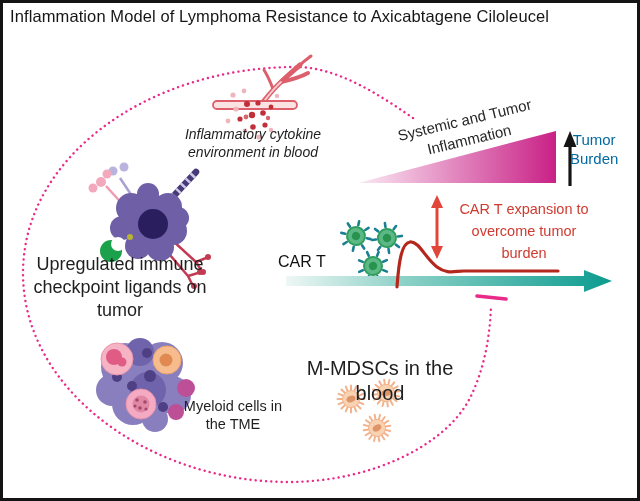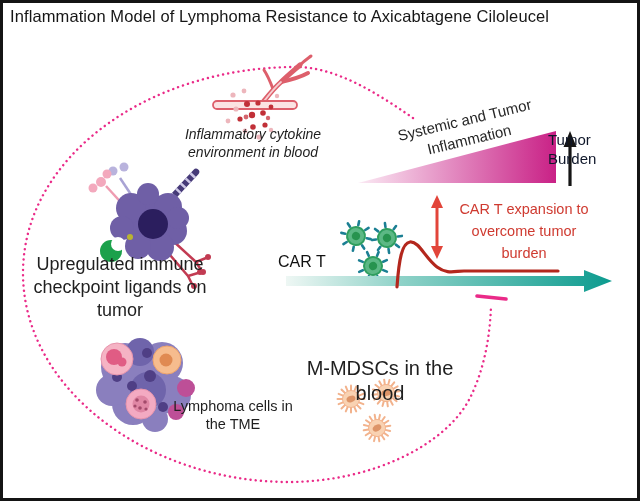--- a/index.html
+++ b/index.html
@@ -1,30 +1,30 @@
 <!DOCTYPE html>
 <html style="--cycle-magenta: #ea2a88; --wedge-light: #fbeaf4; --wedge-deep: #c92186; --timeline-teal: #0c9b8f; --expansion-red: #e2453a; --expansion-text-red: #cf3a30; --kinetics-curve-red: #b3271d; --cart-cell-green: #3aa763; --mdsc-peach: #f6c9a6; --text-dark: #1a1a1a;"><head>
 <meta charset="utf-8">
 <style>
   html,body{margin:0;padding:0;background:#fff;}
   .frame{
     position:relative;width:640px;height:501px;background:#fff;overflow:hidden;
     box-shadow:inset 0 0 0 3px #141414;
     font-family:"Liberation Sans",sans-serif;
   }
-  .lbl{position:absolute;white-space:pre-line;color:#1f1f1f;line-height:1.27;}
+  .lbl{position:absolute;white-space:pre-line;color:#1f1f1f;line-height:1.27;text-align:center;}
   .center{text-align:center;}
   #title{left:10px;top:6px;font-size:16.5px;color:#161616;letter-spacing:.1px;}
   #cytokine-label{left:158px;top:126px;width:190px;font-size:14px;font-style:italic;}
   #checkpoint-label{left:20px;top:253px;width:200px;font-size:18px;}
   #myeloid-label{left:170px;top:397px;width:126px;font-size:14.5px;}
   #mdsc-label{left:300px;top:356px;width:160px;font-size:20px;}
   #systemic-label{left:378px;top:110px;width:178px;font-size:15px;line-height:1.35;
     transform:rotate(-13.5deg);color:#262626;}
-  #tumor-burden-label{left:548px;top:131px;font-size:15px;line-height:1.25;color:#0f172a;}
+  #tumor-burden-label{left:570px;top:131px;font-size:15px;line-height:1.25;color:#0369a1;}
   #cart-expansion-label{left:448px;top:199px;width:152px;font-size:14.5px;line-height:1.5;
     color:var(--expansion-text-red,#cf3a30);}
   #cart-label{left:278px;top:252px;font-size:16px;color:#111;}
   svg{position:absolute;left:0;top:0;}
   .dotline{fill:none;stroke:var(--cycle-magenta,#ea2a88);stroke-width:2.4;
     stroke-dasharray:0.1 5.1;stroke-linecap:round;}
   .tbar{stroke:var(--cycle-magenta,#ea2a88);stroke-width:3.6;stroke-linecap:round;}
   .curve{fill:none;stroke:var(--kinetics-curve-red,#b3271d);stroke-width:3.2;stroke-linecap:round;}
   .redarrow{stroke:var(--expansion-red,#e2453a);stroke-width:3;}
   .redhead{fill:var(--expansion-red,#e2453a);}
@@ -240,21 +240,21 @@
     <g>
       <path class="curve" d="M 397 287 C 399 259 402 243 410 242 C 419 241 425 258 437 267 C 447 274.5 455 271 464 271 L 558 271"></path>
     </g>
   </svg>
 
   <div class="lbl" id="title">Inflammation Model of Lymphoma Resistance to Axicabtagene Ciloleucel</div>
   <div class="lbl center" id="cytokine-label">Inflammatory cytokine
 environment in blood</div>
   <div class="lbl center" id="checkpoint-label">Upregulated immune
 checkpoint ligands on tumor</div>
-  <div class="lbl center" id="myeloid-label">Lymphoma cells in
+  <div class="lbl center" id="myeloid-label">Myeloid cells in
 the TME</div>
   <div class="lbl center" id="mdsc-label">M-MDSCs in the blood</div>
   <div class="lbl center" id="systemic-label">Systemic and Tumor
 Inflammation</div>
   <div class="lbl" id="tumor-burden-label">Tumor
 Burden</div>
   <div class="lbl center" id="cart-expansion-label">CAR T expansion to
 overcome tumor burden</div>
   <div class="lbl" id="cart-label">CAR T</div>
 </div>

